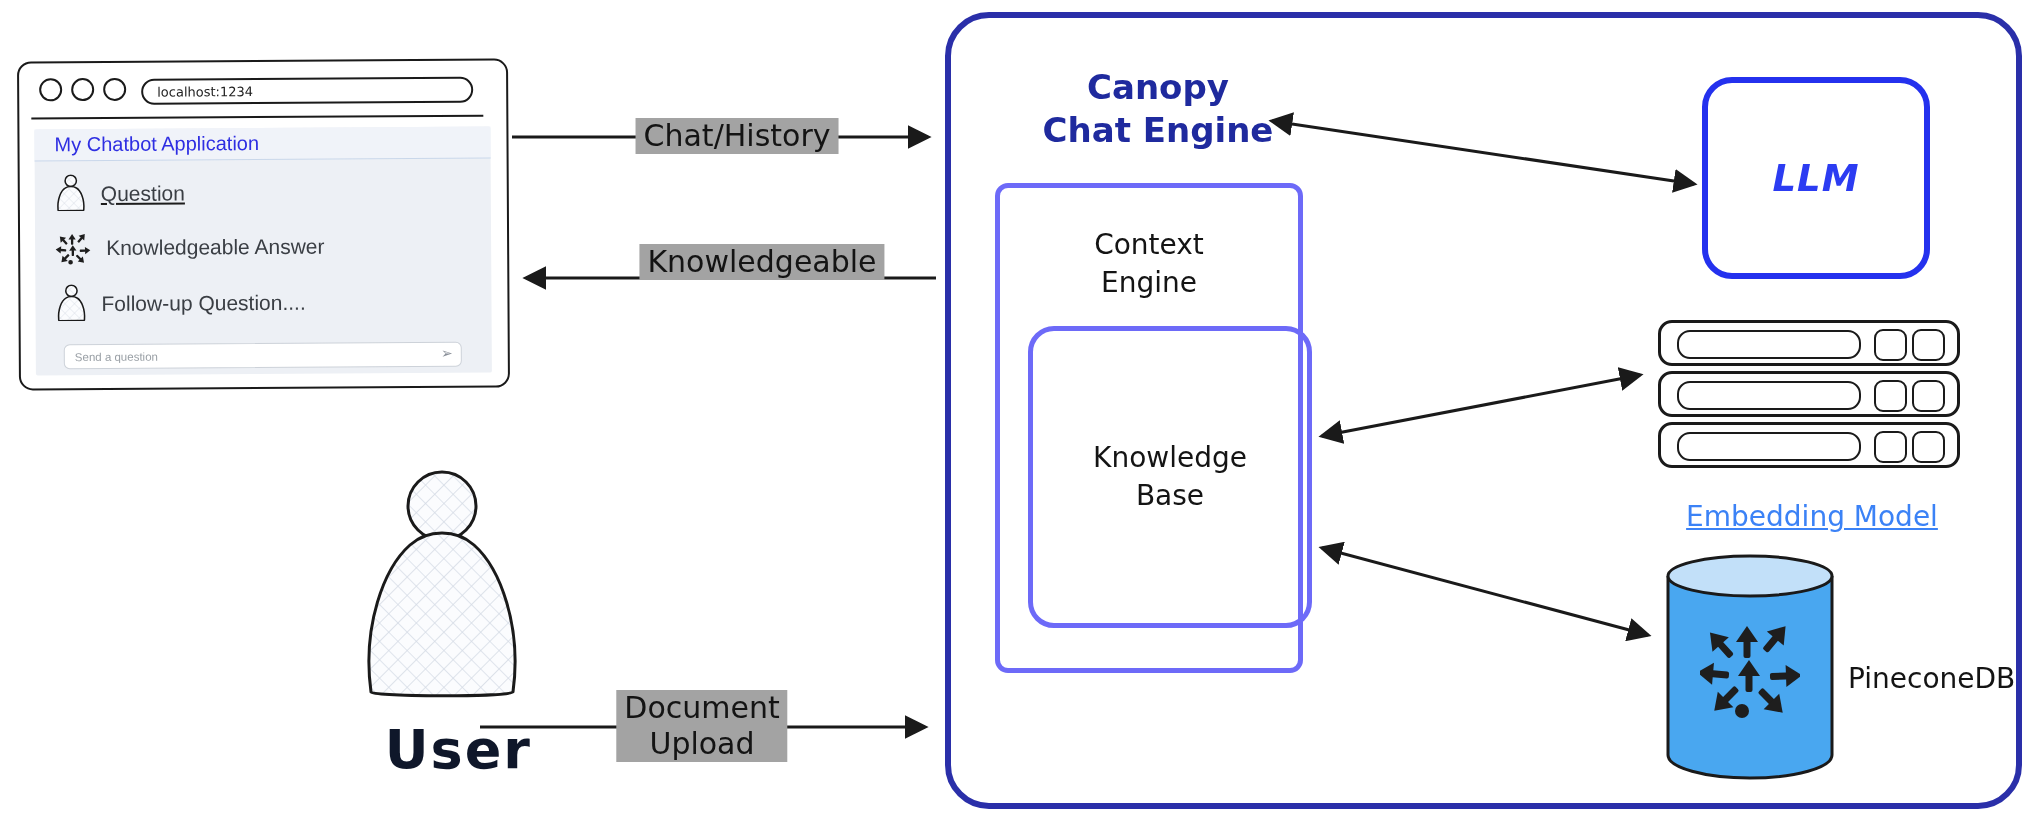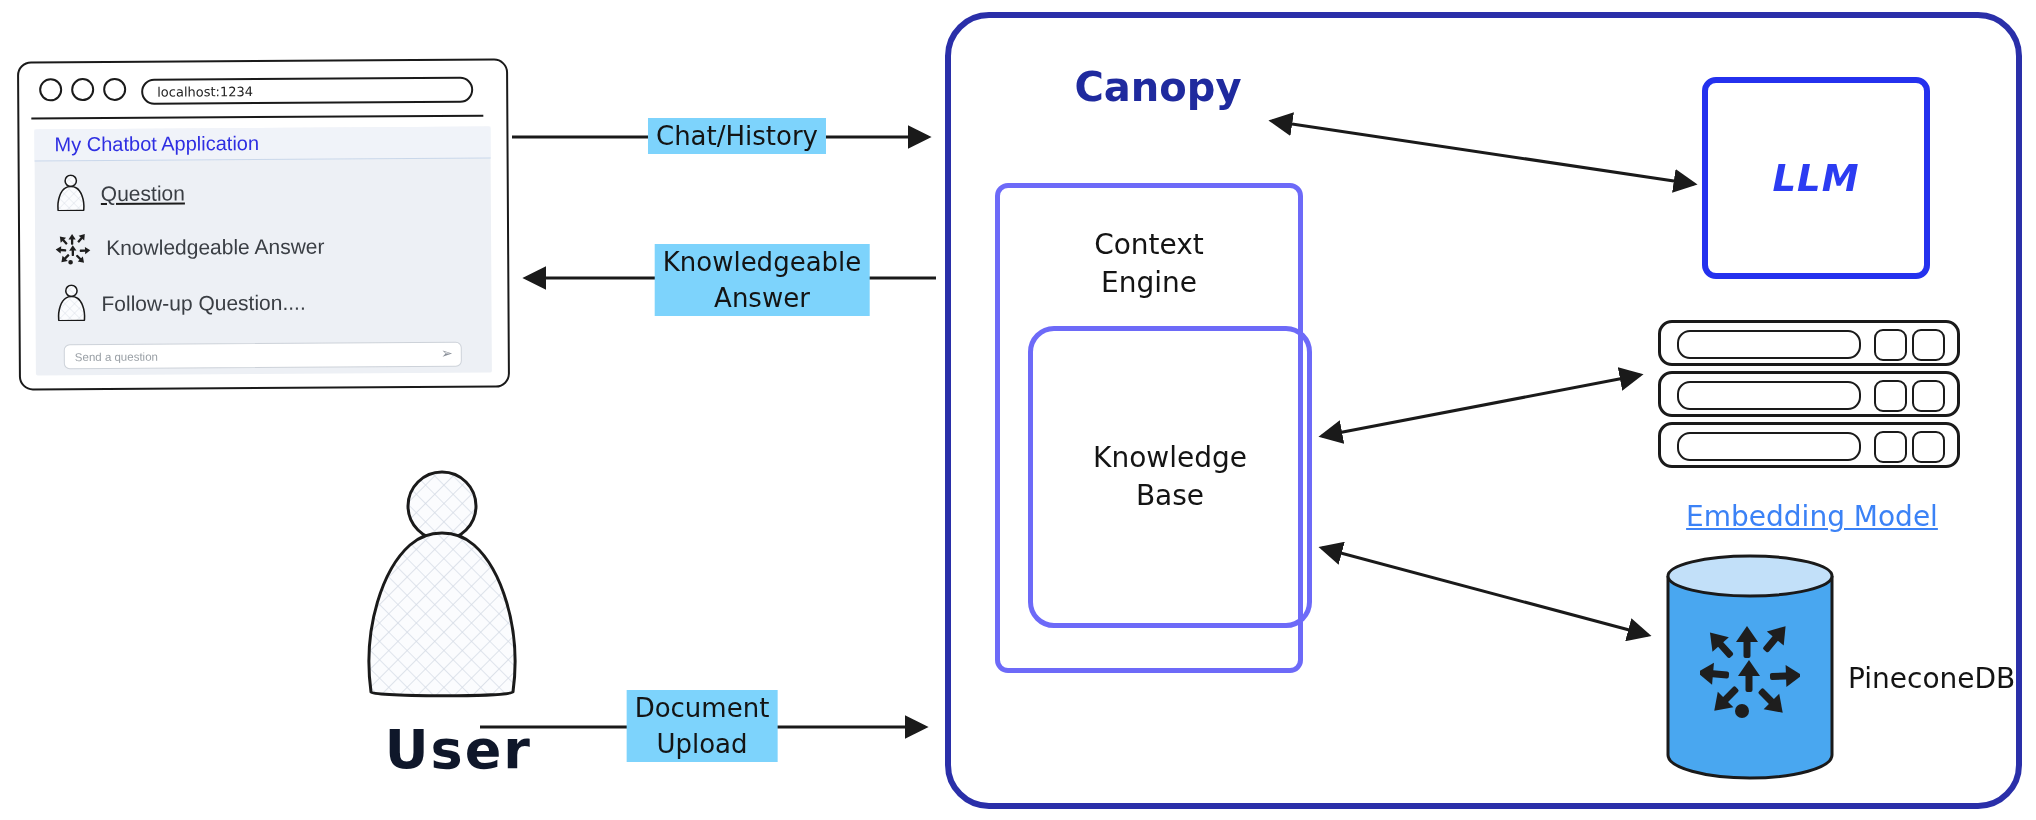--- a/index.html
+++ b/index.html
@@ -24,40 +24,40 @@
   .chatrow{left:20px;height:38px;display:flex;align-items:center;gap:15px;}
   .chatrow .txt{font-size:21px;color:#3a3e44;}
   .inputwrap{left:28px;top:215px;width:398px;height:25px;}
   .inputwrap input{width:100%;height:100%;box-sizing:border-box;border:1.5px solid #cdd2d9;
         border-radius:6px;background:#fff;padding:0 30px 0 10px;font-size:11.5px;color:#444;
         font-family:"Liberation Sans",sans-serif;}
   .inputwrap input::placeholder{color:#9aa0a6;}
   .sendglyph{position:absolute;right:9px;top:3px;font-size:14px;color:#8a9099;}
 
   
-  .flowlabel{background:#7dd3fc;text-align:center;font-size:26px;color:#141414;
+  .flowlabel{background:#a3a3a3;text-align:center;font-size:30px;color:#141414;
              line-height:36px;padding:0 8px;transform:translateX(-50%);white-space:nowrap;}
 
   
   .userlabel{left:362px;top:718px;width:170px;text-align:right;font-size:54px;
              font-weight:bold;color:#0f172a;letter-spacing:2px;}
 
   
   .bigbox{left:945px;top:12px;width:1077px;height:797px;border:6px solid #2a2fa9;
           border-radius:44px;box-sizing:border-box;}
   .engtitle{left:1158px;top:66px;transform:translateX(-50%);text-align:center;
-            font-size:40px;font-weight:bold;color:#1f2a9e;line-height:43px;white-space:nowrap;}
+            font-size:34px;font-weight:bold;color:#1f2a9e;line-height:43px;white-space:nowrap;}
   .ctxbox{left:995px;top:183px;width:308px;height:490px;border:5px solid #6d6af8;
           border-radius:13px;box-sizing:border-box;}
   .ctxlabel{width:100%;margin-top:38px;text-align:center;font-size:28px;line-height:38px;color:#141414;}
   .kbbox{position:absolute;left:28px;top:138px;width:284px;height:302px;border:5px solid #6d6af8;
          border-radius:26px;box-sizing:border-box;display:flex;align-items:center;justify-content:center;}
   .kblabel{text-align:center;font-size:28px;line-height:38px;color:#141414;}
   .llmbox{left:1702px;top:77px;width:228px;height:202px;border:6.5px solid #2431ee;
-          border-radius:14px;box-sizing:border-box;display:flex;align-items:center;justify-content:center;}
+          border-radius:30px;box-sizing:border-box;display:flex;align-items:center;justify-content:center;}
   .llmtxt{font-size:37px;font-style:italic;font-weight:bold;color:#2c3cf2;letter-spacing:1px;}
 
   
   .rack{left:1658px;top:320px;width:302px;height:150px;}
   .srow{position:absolute;left:0;width:302px;height:46px;border:3px solid #1a1a1a;
         border-radius:14px;background:#fff;box-sizing:border-box;}
   .slot{position:absolute;left:16px;top:7px;width:180px;height:25px;border:2.5px solid #1a1a1a;
         border-radius:13px;}
   .sbtn{position:absolute;top:6px;width:29px;height:28px;border:2.5px solid #1a1a1a;border-radius:9px;}
   .emblabel{left:1812px;top:500px;transform:translateX(-50%);font-size:28px;color:#3b82f6;white-space:nowrap;text-decoration:underline;}
@@ -152,20 +152,21 @@
   <circle cx="90" cy="40" r="34" fill="url(#xhatch)" stroke="#1a1a1a" stroke-width="3"></circle>
   <path d="M19 226 C10 160 32 102 58 79 C76 63 104 63 122 79 C148 102 170 160 161 226
            C160 231 22 231 19 226 Z" fill="url(#xhatch)" stroke="#1a1a1a" stroke-width="3"></path>
 </svg>
 <div class="abs userlabel hand">User</div>
 
 <div class="abs bigbox"></div>
 
 <div class="abs engtitle hand">
   <div>Canopy</div>
+  <div>Chat Engine</div>
 </div>
 
 <div class="abs ctxbox">
   <div class="ctxlabel hand">
     <div>Context</div>
     <div>Engine</div>
   </div>
   <div class="kbbox">
     <div class="kblabel hand">
       <div>Knowledge</div>
@@ -212,19 +213,18 @@
     <path d="M1272 121 L1694 184" marker-start="url(#ah)" marker-end="url(#ah)"></path>
     <path d="M1322 436 L1640 375" marker-start="url(#ah)" marker-end="url(#ah)"></path>
     <path d="M1322 548 L1648 635" marker-start="url(#ah)" marker-end="url(#ah)"></path>
   </g>
 </svg>
 
 <div class="abs flowlabel hand" style="left:737px;top:118px;">Chat/History</div>
 
 <div class="abs flowlabel hand" style="left:762px;top:244px;">
   <div>Knowledgeable</div>
-  <div>Answer</div>
 </div>
 
 <div class="abs flowlabel hand" style="left:702px;top:690px;">
   <div>Document</div>
   <div>Upload</div>
 </div>
 
 </body></html>

